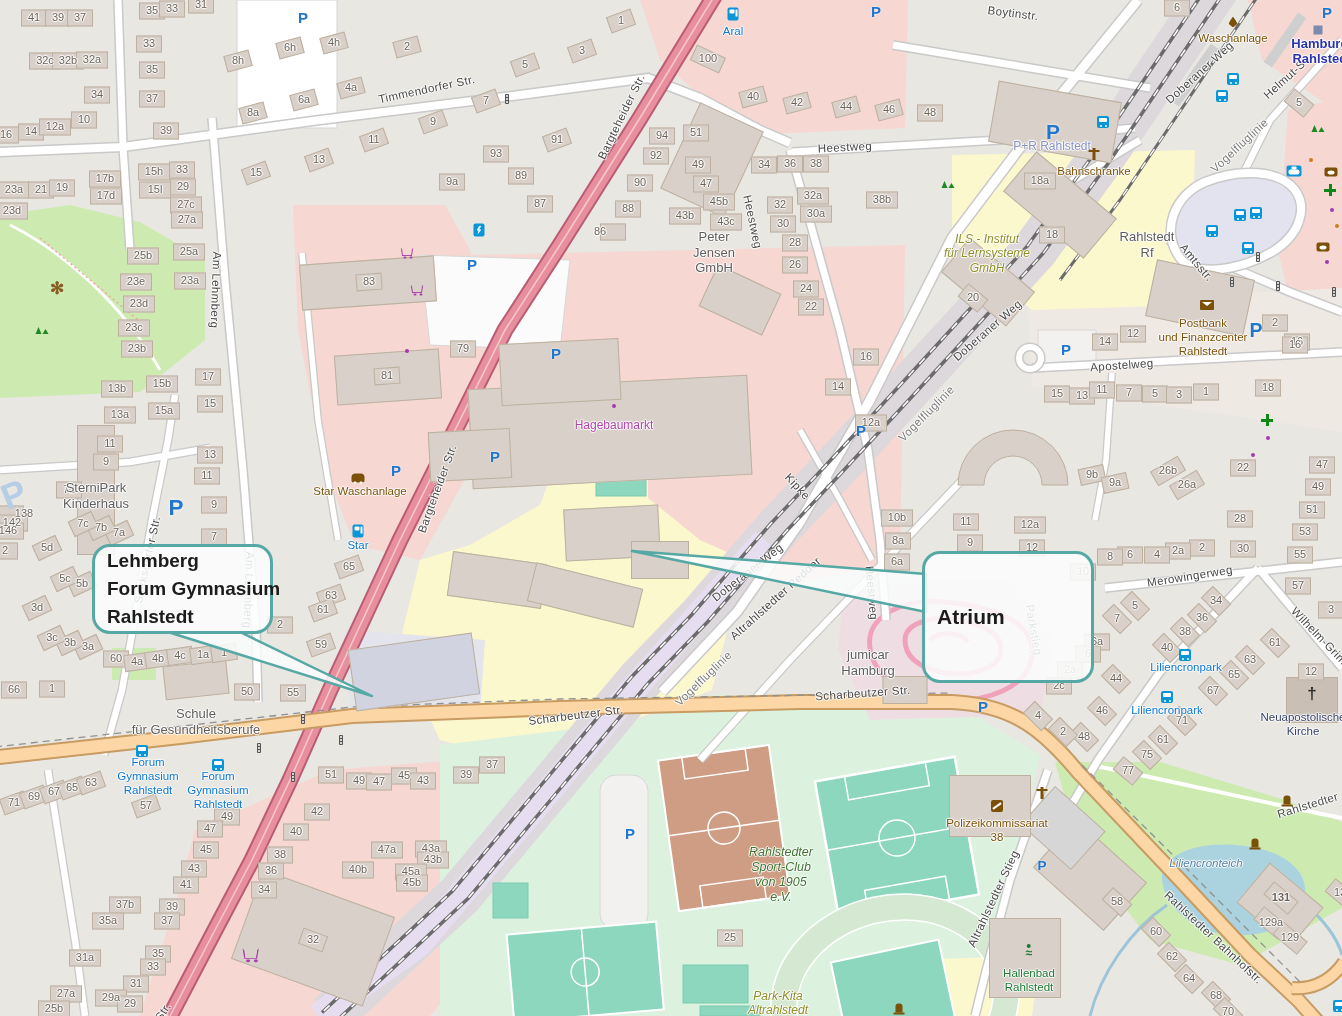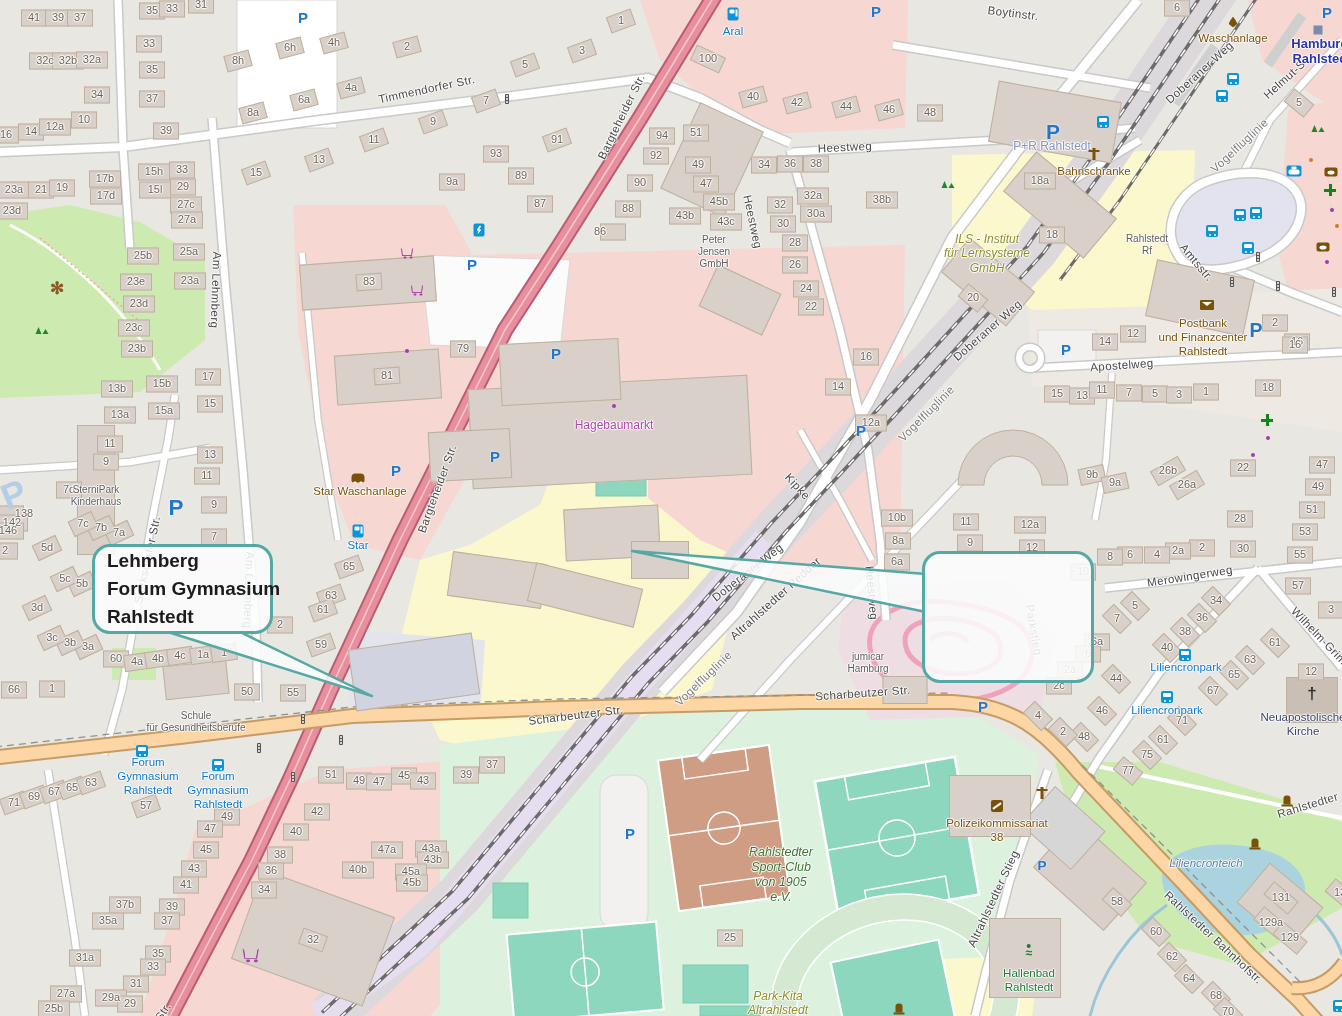--- a/index.html
+++ b/index.html
@@ -12,21 +12,21 @@
   #annot{position:absolute;left:0;top:0;z-index:8;pointer-events:none}
   .bldg{position:absolute;background:#d9d0c9;border:1px solid #bdb09e;box-sizing:border-box;transform:translate(-50%,-50%) rotate(var(--r,0deg))}
   .lbl{position:absolute;transform:translate(-50%,-50%) rotate(var(--r,0deg));white-space:pre;text-align:center;line-height:1.2;pointer-events:none;
        text-shadow:-1px 0 1px #fff,1px 0 1px #fff,0 -1px 1px #fff,0 1px 1px #fff,0 0 2px #fff}
   .hn{font-size:11px;color:#6c6358}
   .st{font-size:11.5px;color:#484848;letter-spacing:.4px}
   .st-rail{color:#7b7b7b}
   .poi-blue{color:#0d77d3;font-size:11.5px}
   .poi-station{color:#2b34ae;font-weight:700;font-size:13px;line-height:1.15}
   .poi-brown{color:#7b5108;font-size:11.5px}
-  .poi-gray{color:#5e5e5e;font-size:10px}
+  .poi-gray{color:#5e5e5e;font-size:13px}
   .poi-bluegray{color:#8793c5;font-size:12px}
   .poi-magenta{color:#b044ac;font-size:12px}
   .poi-olive{color:#8f8f2a;font-style:italic;font-size:12px}
   .poi-greenit{color:#3f7531;font-style:italic;font-size:12.5px}
   .poi-green{color:#1d7a33;font-size:11.5px}
   .poi-water{color:#5783a8;font-style:italic;font-size:11.5px}
   .poi-navy{color:#39446b;font-size:11.5px}
   .ic{position:absolute;transform:translate(-50%,-50%) scale(var(--s,1));pointer-events:none}
   .ic-p{color:#2277cc;font-weight:700;font-size:15px;font-family:"Liberation Sans",sans-serif;text-shadow:0 0 2px #fff}
   .ic-bigb{color:#b6cde6;font-weight:700;font-size:36px;transform:translate(-50%,-50%) rotate(-22deg)}
@@ -763,21 +763,21 @@
       <div class="lbl hn" style="left: 466px; top: 775px; --r: 0deg;">39</div>
       <div class="lbl hn" style="left: 492px; top: 765px; --r: 0deg;">37</div>
       <div class="lbl hn" style="left: 730px; top: 938px; --r: 0deg;">25</div>
       <div class="lbl hn" style="left: 1117px; top: 902px; --r: 0deg;">58</div>
       <div class="lbl hn" style="left: 1156px; top: 932px; --r: 0deg;">60</div>
       <div class="lbl hn" style="left: 1172px; top: 957px; --r: 0deg;">62</div>
       <div class="lbl hn" style="left: 1189px; top: 979px; --r: 0deg;">64</div>
       <div class="lbl hn" style="left: 1216px; top: 996px; --r: 0deg;">68</div>
       <div class="lbl hn" style="left: 1228px; top: 1012px; --r: 0deg;">70</div>
       <div class="lbl hn" style="left: 1128px; top: 771px; --r: 0deg;">77</div>
-      <div class="lbl hn" style="left: 1281px; top: 898px; --r: 0deg;">131</div>
+      <div class="lbl hn" style="left: 1281px; top: 898px; font-weight: bold; --r: 0deg;">131</div>
       <div class="lbl hn" style="left: 1271px; top: 923px; --r: 0deg;">129a</div>
       <div class="lbl hn" style="left: 1290px; top: 938px; --r: 0deg;">129</div>
       <div class="lbl hn" style="left: 1340px; top: 893px; --r: 0deg;">13</div>
       <div class="lbl st " style="left: 427px; top: 90px; --r: -12deg;">Timmendorfer Str.</div>
       <div class="lbl st " style="left: 622px; top: 117px; --r: -64deg;">Bargteheider Str.</div>
       <div class="lbl st " style="left: 438px; top: 489px; --r: -70deg;">Bargteheider Str.</div>
       <div class="lbl st " style="left: 143px; top: 1043px; --r: -56deg;">Bargteheider Str.</div>
       <div class="lbl st " style="left: 215px; top: 290px; --r: 92deg;">Am Lehmberg</div>
       <div class="lbl st " style="left: 248px; top: 590px; --r: 92deg;">Am Lehmberg</div>
       <div class="lbl st " style="left: 148px; top: 560px; --r: -78deg;">Sierksdorfer Str.</div>
@@ -931,14 +931,15 @@
   <polygon id="tail-left" fill="rgba(250,253,253,0.85)" stroke="#55a8a4" stroke-width="2.5" stroke-linejoin="round" points="168,632 240,632 372,696"></polygon>
   <polygon id="tail-right" fill="rgba(250,253,253,0.85)" stroke="#55a8a4" stroke-width="2.5" stroke-linejoin="round" points="926,574 926,612 632,551"></polygon>
 </svg>
 
 <div class="callout" id="callout-left">
   <div class="cl">Lehmberg</div>
   <div class="cl">Forum Gymnasium</div>
   <div class="cl">Rahlstedt</div>
 </div>
 <div class="callout" id="callout-right">
+  <div class="cl">Atrium</div>
 </div>
 </div>
 
 </body></html>

